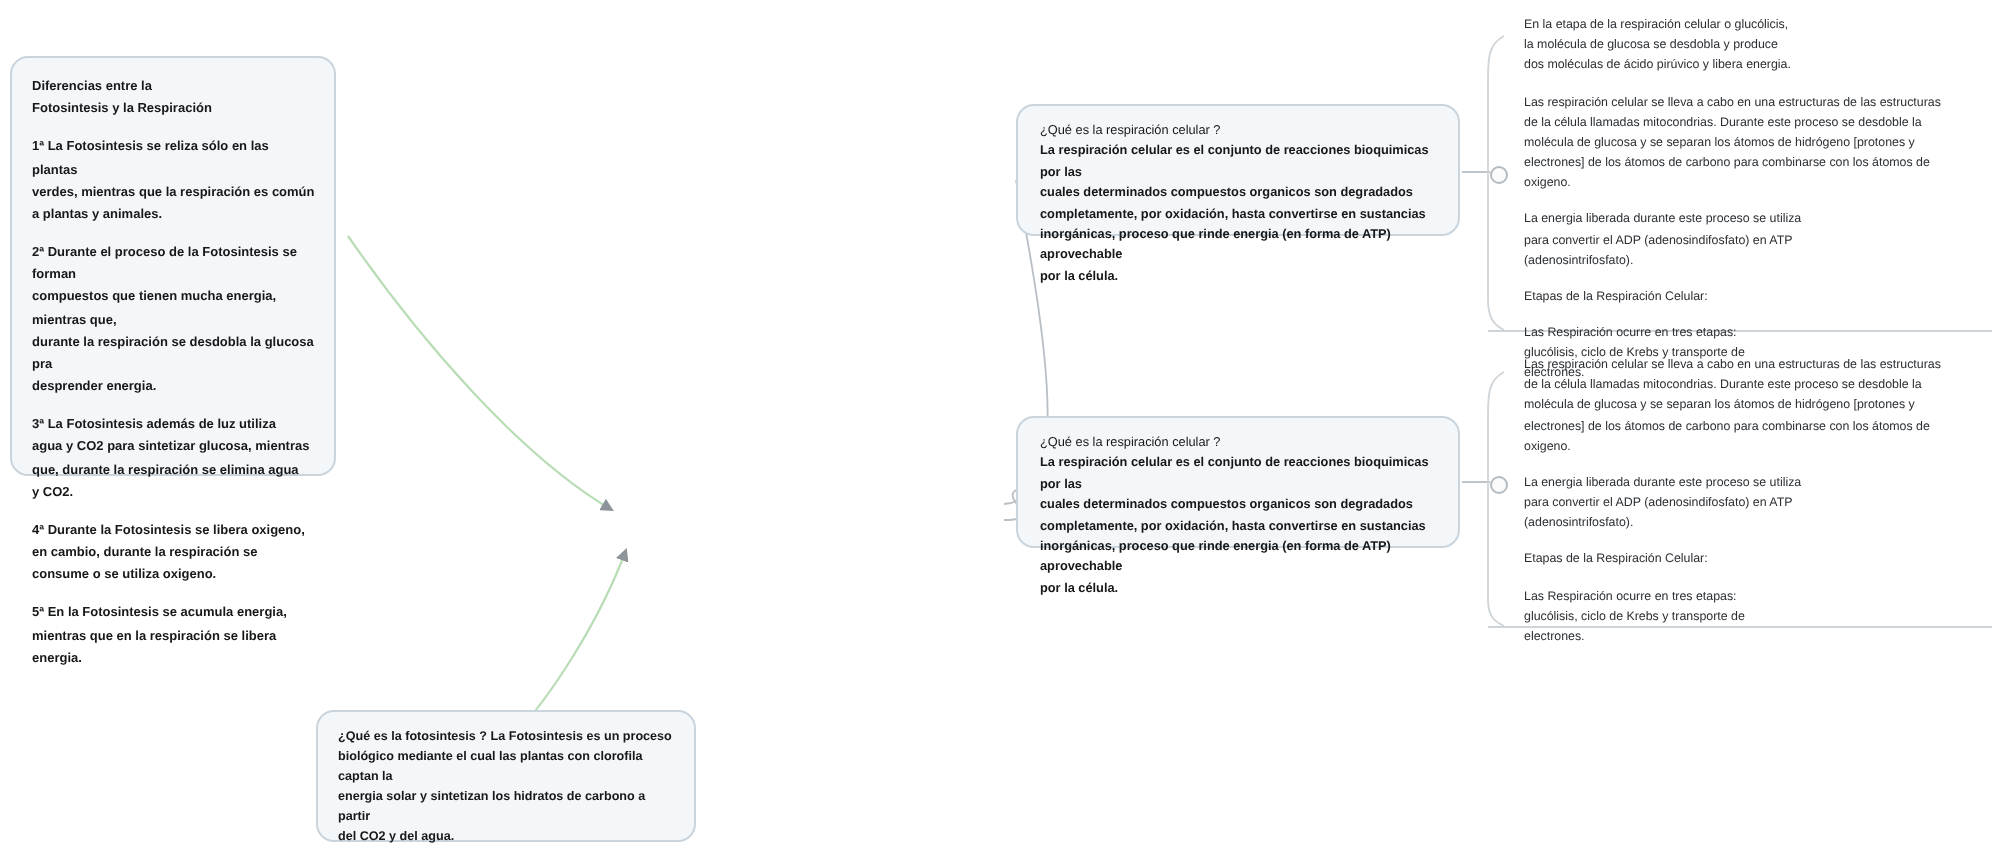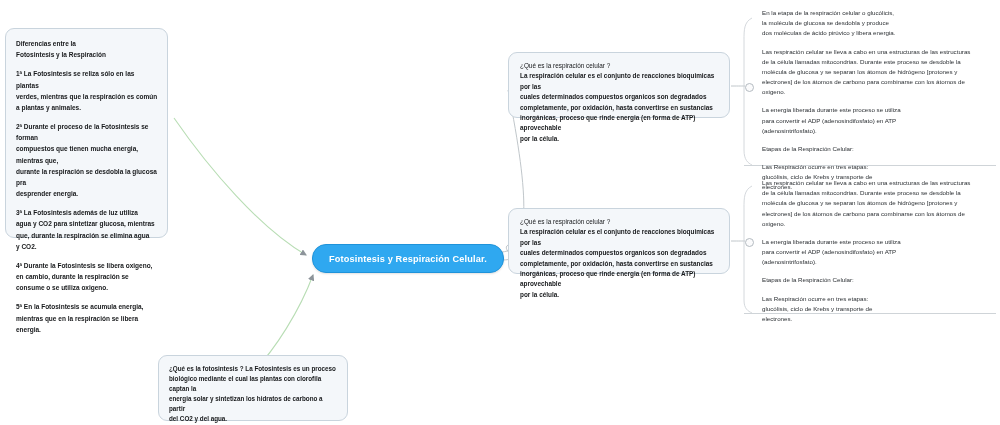--- a/index.html
+++ b/index.html
@@ -225,23 +225,20 @@
 
   <div class="note-box" id="box-fotosintesis">
     <p>¿Qué es la fotosintesis ? La Fotosintesis es un proceso</p>
     <p>biológico mediante el cual las plantas con clorofila captan la</p>
     <p>energia solar y sintetizan los  hidratos  de  carbono  a partir</p>
     <p>del CO2 y del agua.</p>
     <p>Fases de la Fotosintesis:</p>
 
   </div>
 
-  <div id="central-node">
-    <span>Fotosintesis y Respiración Celular.</span>
-  </div>
 
   <div class="text-block" id="text-right-1">
     <p>En la  etapa de la  respiración celular o  glucólicis,</p>
     <p>la molécula de glucosa se desdobla  y produce</p>
     <p>dos moléculas de ácido pirúvico y libera energia.</p>
     <p class="gap">Las respiración celular se lleva a cabo en una estructuras de las estructuras</p>
     <p>de la célula llamadas mitocondrias. Durante este proceso se desdoble la</p>
     <p>molécula de glucosa y se separan los átomos de hidrógeno [protones y</p>
     <p>electrones] de los átomos de carbono para combinarse con los átomos de</p>
     <p>oxigeno.</p>

